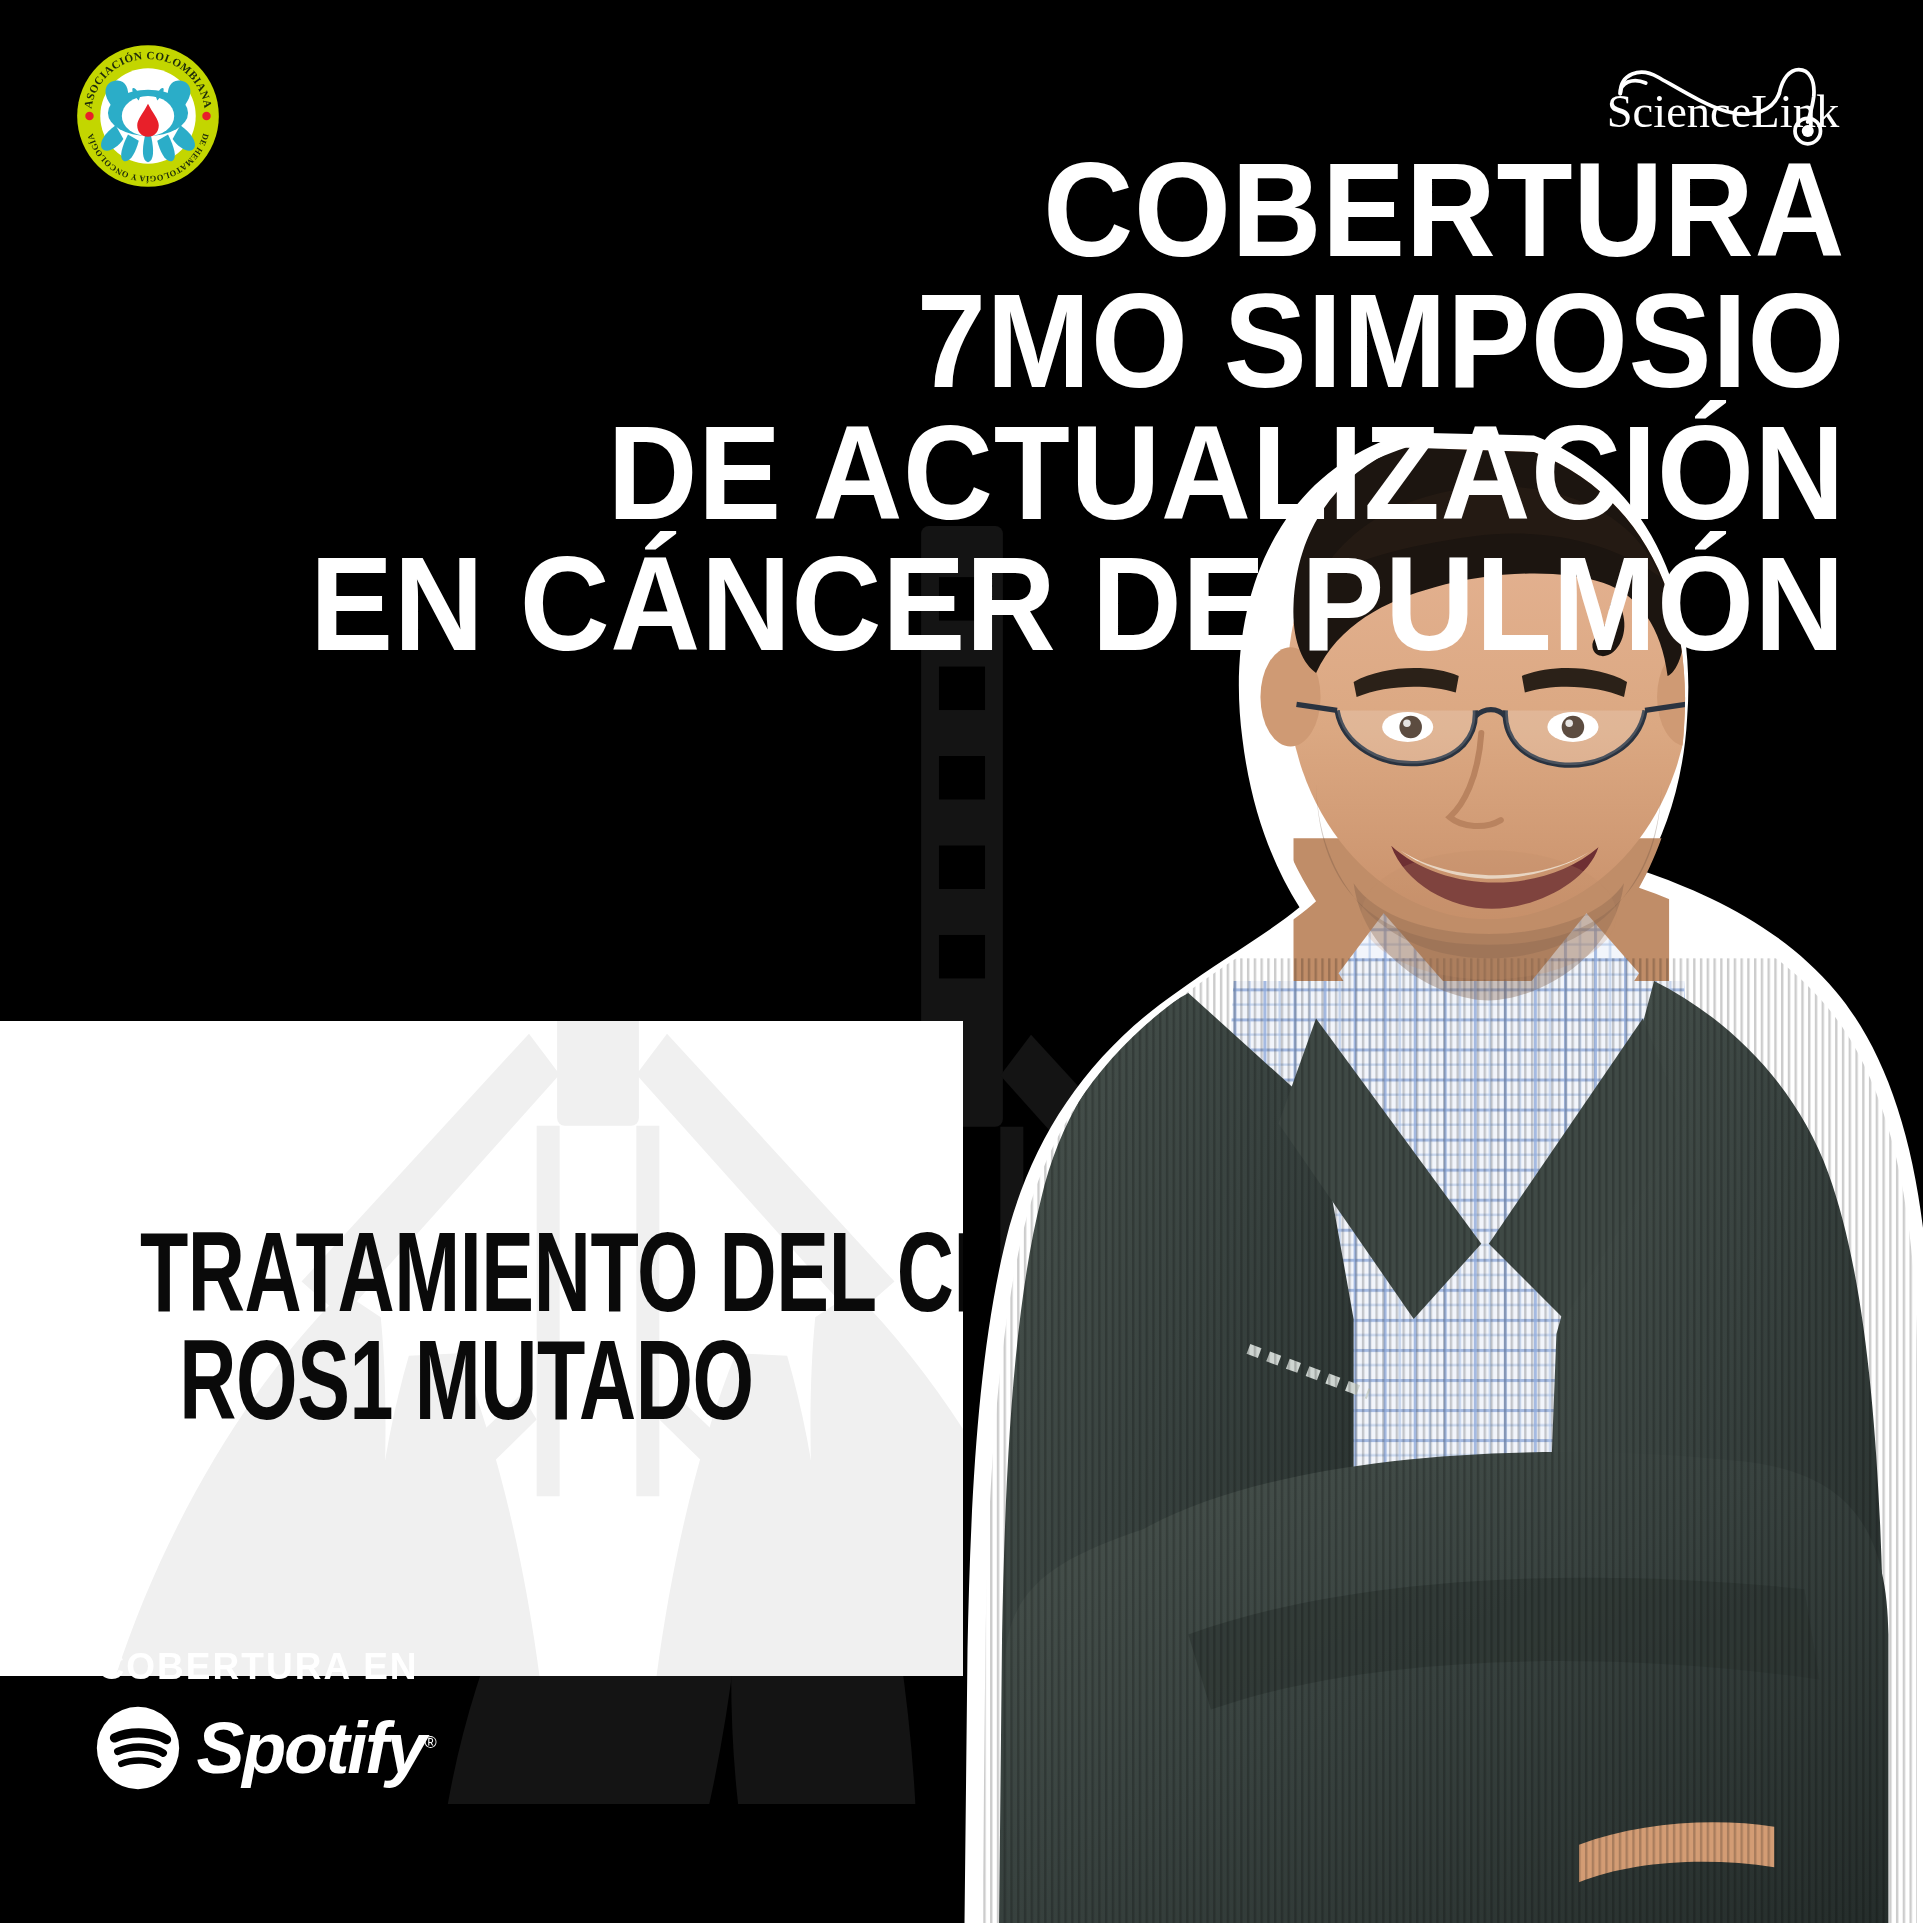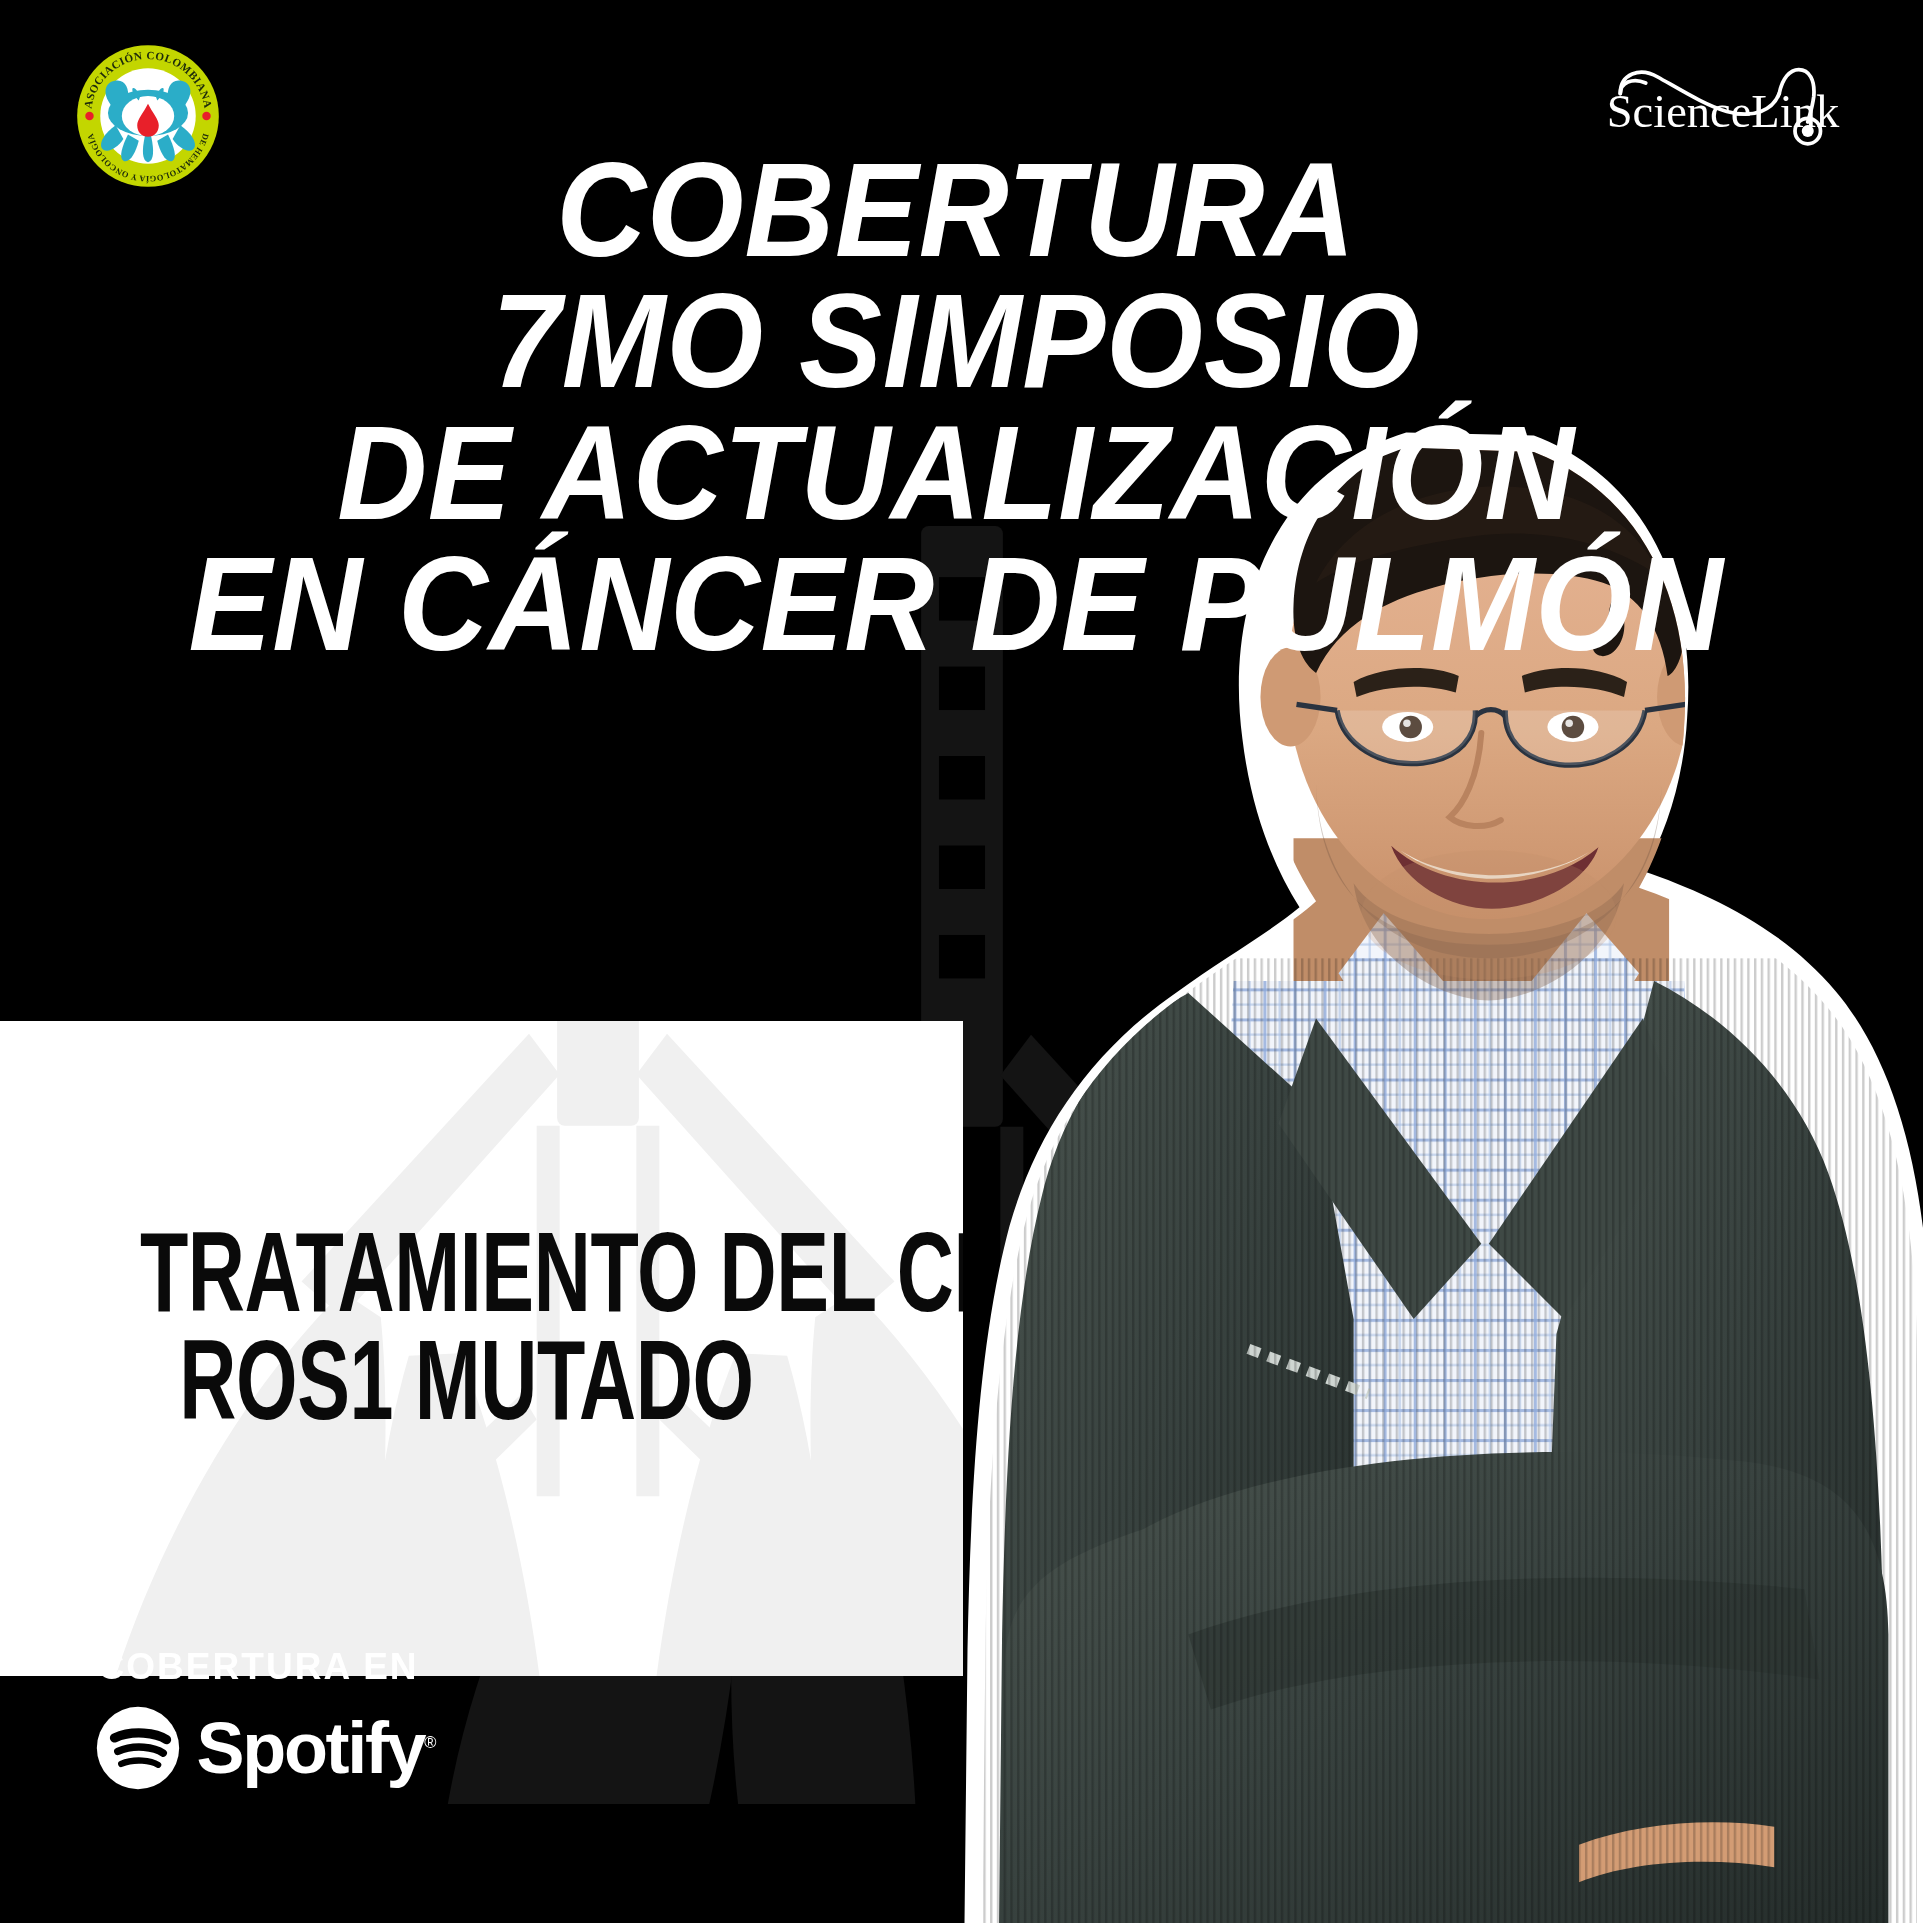--- a/index.html
+++ b/index.html
@@ -32,23 +32,22 @@
   
   .sl-logo{
     position:absolute;right:83px;top:44px;width:248px;height:105px;
   }
   .sl-logo svg{display:block;width:100%;height:100%;}
 
   
   .title-block{
     position:absolute;
     left:0;right:12px;top:144px;
-    text-align:center;
+    text-align:right;
     z-index:6;
-    font-style:italic;
   }
   .title-line{
     display:block;
     color:#ffffff;
     font-family:"Liberation Sans",sans-serif;
     font-weight:700;
     text-transform:uppercase;
     line-height:0.98;
     white-space:nowrap;
     letter-spacing:0.005em;
@@ -114,20 +113,21 @@
   .spotify-mark svg{display:block;width:100%;height:100%;}
   .spotify-word{
     position:relative;
     color:#ffffff;
     font-family:"Liberation Sans",sans-serif;
     font-weight:700;
     font-size:72px;
     letter-spacing:-0.032em;
     line-height:1;
     white-space:nowrap;
+    font-style:italic;
   }
   .spotify-reg{
     font-size:16.5px;
     vertical-align:super;
     letter-spacing:0;
     font-weight:400;
   }
 
   
   .portrait{

